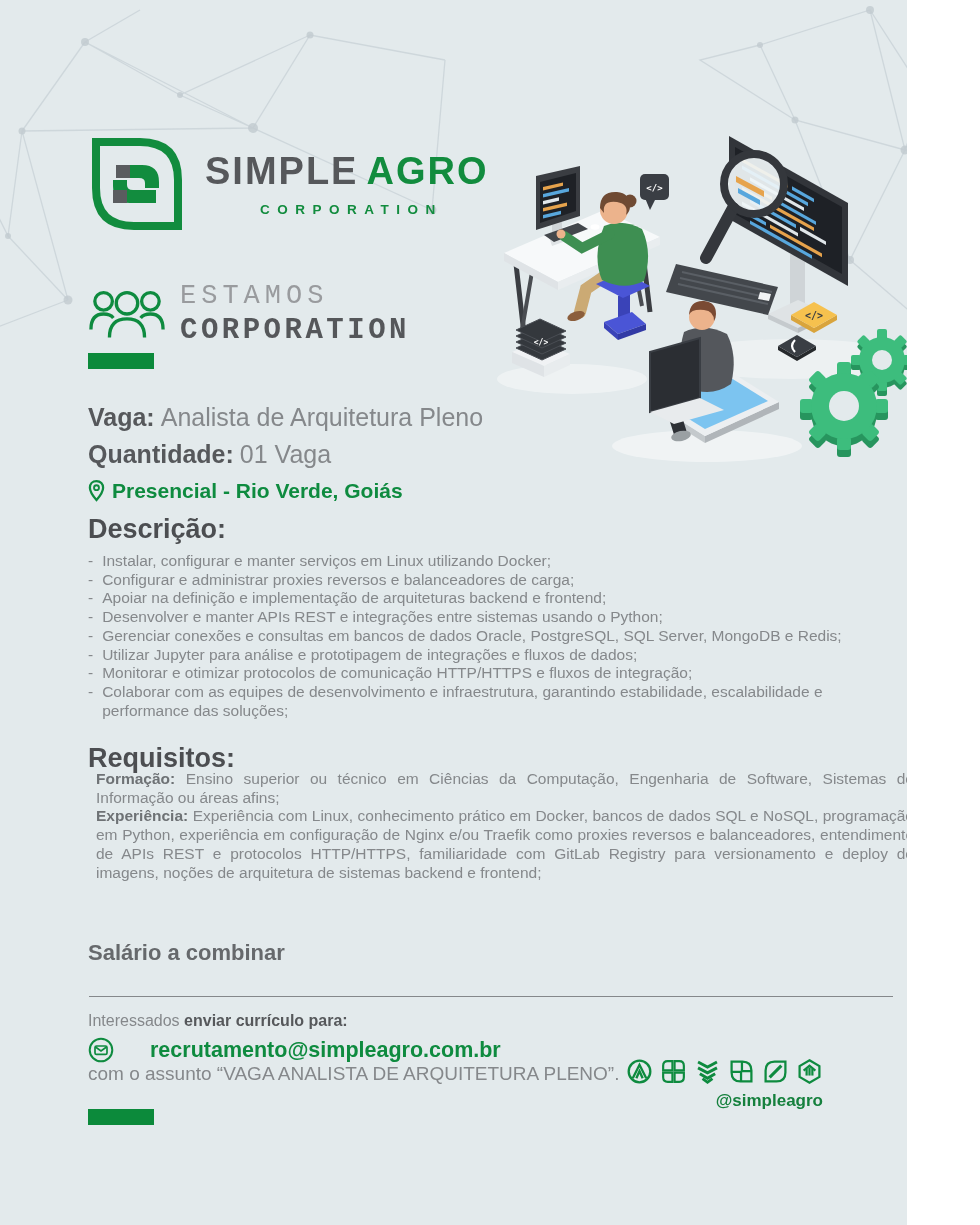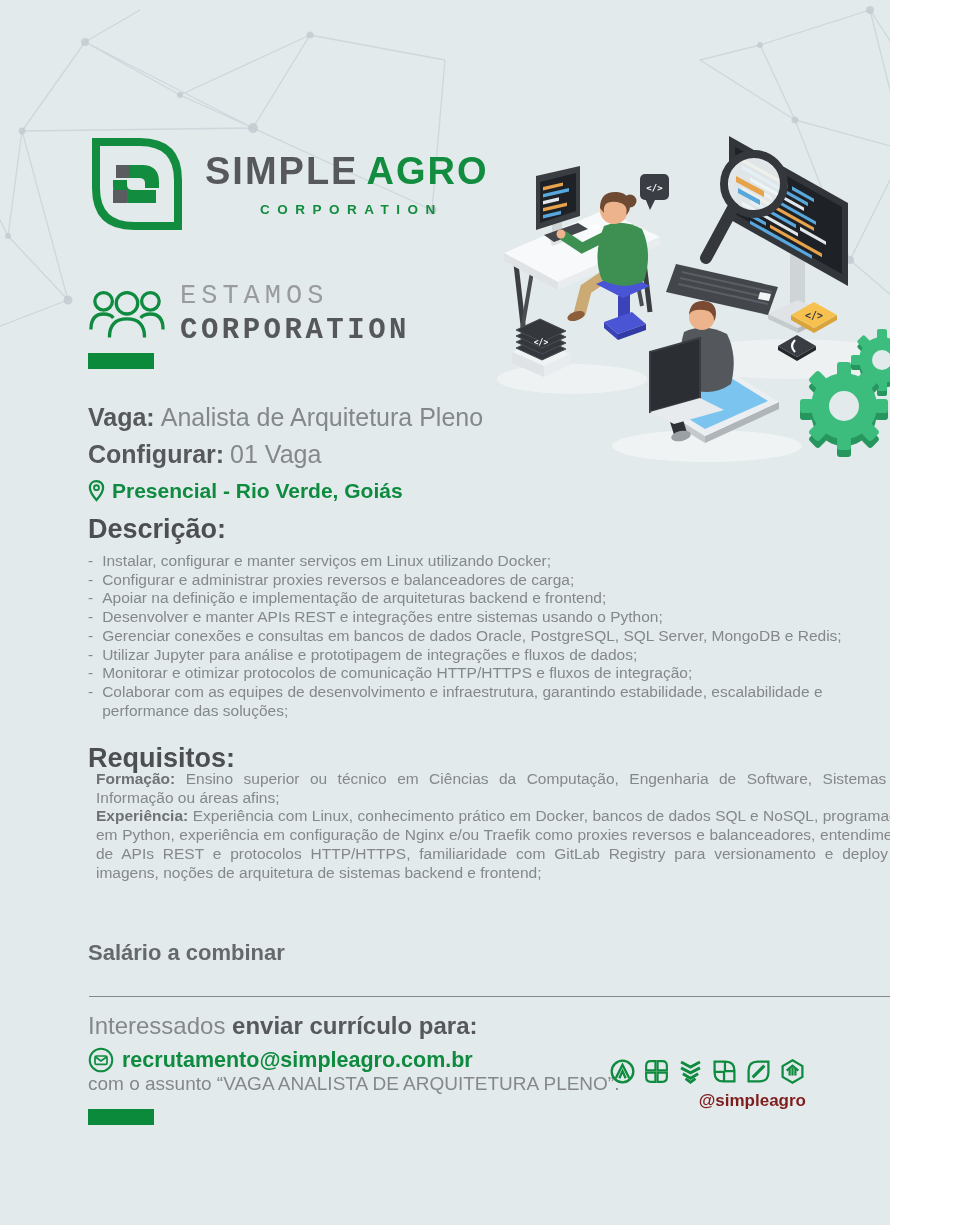--- a/index.html
+++ b/index.html
@@ -1,17 +1,17 @@
 <!DOCTYPE html>
 <html><head>
 <meta charset="utf-8">
 <style>
   html,body{margin:0;padding:0;}
   .page{position:relative;width:890px;height:1225px;background:#e3eaec;overflow:hidden;
-        font-family:"Liberation Sans",sans-serif;color:#55575a;}
+        font-family:"Liberation Sans",sans-serif;color:#55575a;padding-left:17px;}
   .abs{position:absolute;}
   svg{display:block;}
 
   
   .logo-text{left:205px;top:150px;}
   .logo-words{font-size:38px;font-weight:bold;letter-spacing:2px;color:#56585b;}
   .logo-words .agro{color:#128c3e;margin-left:8px;}
   .logo-sub{margin-top:9px;margin-left:55px;font-size:13.5px;font-weight:bold;
             letter-spacing:7.5px;color:#128c3e;}
 
@@ -37,29 +37,29 @@
   .req-title{left:88px;top:731px;margin-top:12px;}
   .req-body{left:96px;top:770px;width:818px;}
   .req-body p{margin:0;font-size:15.5px;line-height:18.7px;color:#85888b;text-align:justify;}
   .req-body b{color:#6e7275;}
 
   .salary{left:88px;top:940px;font-size:22px;font-weight:bold;color:#66696c;}
   .divider{left:89px;top:996px;width:804px;height:0;border-top:1.6px solid #85888b;}
 
   
   .contact{left:88px;top:1012px;}
-  .c-intro{font-size:24px;color:#85888b;}
+  .c-intro{font-size:16px;color:#85888b;}
   .c-intro b{color:#56585b;}
   .c-email-row{display:flex;align-items:center;gap:8px;margin-top:7px;}
-  .c-email{font-size:21.5px;font-weight:bold;color:#0e8b3f;}
+  .c-email{font-size:21.5px;font-weight:bold;color:#0e8b3f;margin-left:28px;}
   .c-subject{font-size:19px;color:#85888b;}
 
   .brand-row{right:84px;top:1058px;display:flex;gap:7px;}
   .brand-row svg{width:27px;height:27px;}
-  .handle{right:84px;top:1091px;font-size:17px;font-weight:bold;color:#7f1d1d;}
+  .handle{right:84px;top:1091px;font-size:17px;font-weight:bold;color:#15803d;}
 
   .bar-hiring{left:88px;top:353px;}
   .bar-bottom{left:88px;top:1109px;}
 </style>
 </head>
 <body>
 
 <div class="page">
 
   <svg class="abs" width="980" height="1225" viewBox="0 0 980 1225" style="left:0;top:0;">
@@ -120,21 +120,21 @@
     <div class="hiring-l1">ESTAMOS</div>
     <div class="hiring-l2">CORPORATION</div>
   </div>
   <div class="abs bar bar-hiring"></div>
 
   <div class="abs job">
     <div class="job-line">
       <b>Vaga:</b><span>Analista de Arquitetura Pleno</span>
     </div>
     <div class="job-line">
-      <b>Configurar:</b><span>01 Vaga</span>
+      <b>Quantidade:</b><span>01 Vaga</span>
     </div>
     <div class="loc-line">
       <svg width="17" height="23" viewBox="0 0 18 24">
         <path d="M9 2 C4.6 2 2 5.2 2 9 c0 5 7 13 7 13 s7 -8 7 -13 c0 -3.8 -2.6 -7 -7 -7 z" fill="none" stroke="#0e8b3f" stroke-width="2.4"></path>
         <circle cx="9" cy="9" r="2.6" fill="none" stroke="#0e8b3f" stroke-width="2"></circle>
       </svg>
       <span>Presencial - Rio Verde, Goiás</span>
     </div>
   </div>
 

